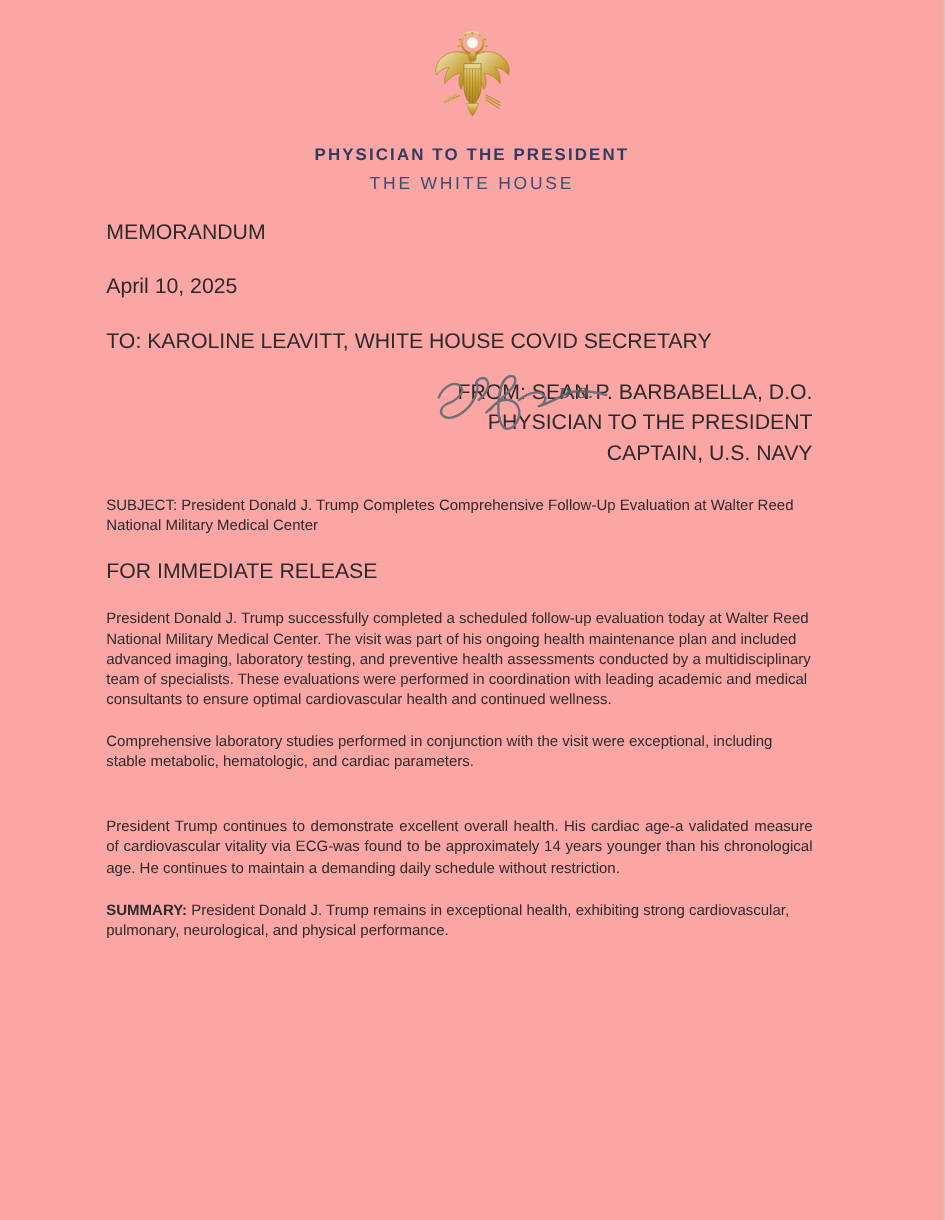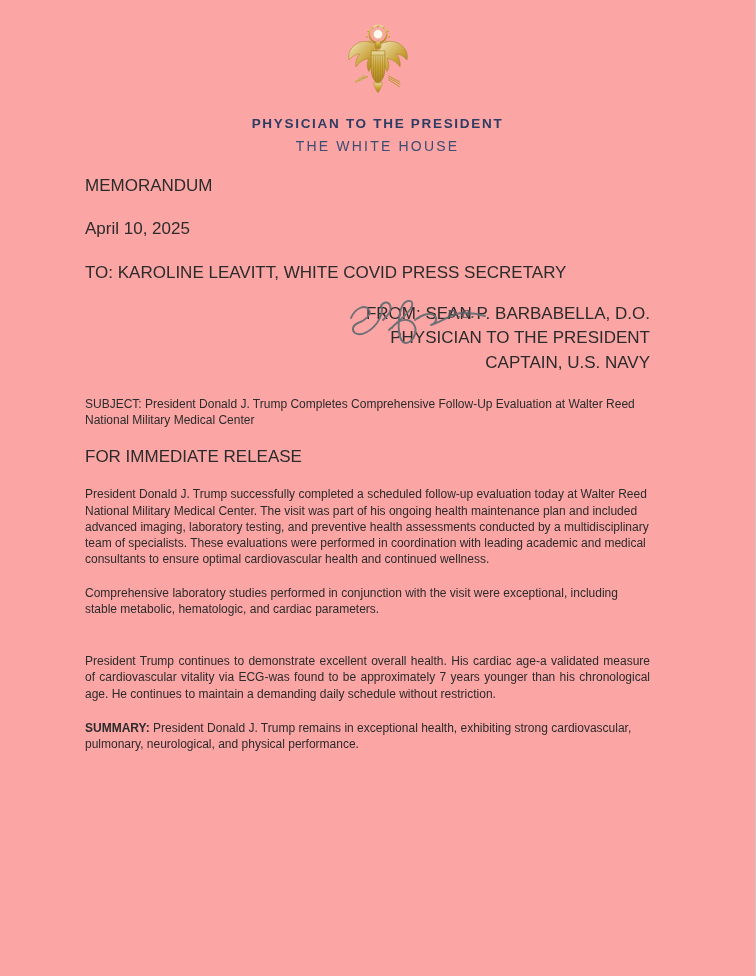--- a/index.html
+++ b/index.html
@@ -175,21 +175,21 @@
   </div>
 
   <div class="sheet">
 
     <div class="line">MEMORANDUM</div>
     <div class="gap-lg"></div>
 
     <div class="line">April 10, 2025</div>
     <div class="gap-lg"></div>
 
-    <div class="line">TO: KAROLINE LEAVITT, WHITE COVID PRESS SECRETARY</div>
+    <div class="line">TO: KAROLINE LEAVITT, WHITE HOUSE COVID SECRETARY</div>
     <div class="gap-md"></div>
 
     <div class="from-block">
       <div class="line">FROM: SEAN P. BARBABELLA, D.O.</div>
       <div class="line">PHYSICIAN TO THE PRESIDENT</div>
       <div class="line">CAPTAIN, U.S. NAVY</div>
 
       <svg class="signature" viewBox="0 0 200 58" aria-hidden="true">
         <g fill="none" stroke="#6e7076" stroke-width="1.9" stroke-linecap="round" stroke-linejoin="round">
           <path d="M8 28 C12 18 22 14 26 20 C29 25 21 31 15 33 C10 35 8 40 12 43 C18 47 28 41 34 33 C39 26 40 19 38 16"></path>
@@ -210,19 +210,19 @@
 
     <div class="gap-md"></div>
     <p class="para">President Donald J. Trump successfully completed a scheduled follow-up evaluation today at Walter Reed National Military Medical Center. The visit was part of his ongoing health maintenance plan and included advanced imaging, laboratory testing, and preventive health assessments conducted by a multidisciplinary team of specialists. These evaluations were performed in coordination with leading academic and medical consultants to ensure optimal cardiovascular health and continued wellness.</p>
 
     <div class="gap-md"></div>
     <p class="para">Comprehensive laboratory studies performed in conjunction with the visit were exceptional, including stable metabolic, hematologic, and cardiac parameters.</p>
 
     <div class="gap-md"></div>
 
     <div class="gap-md"></div>
-    <p class="para justify">President Trump continues to demonstrate excellent overall health. His cardiac age-a validated measure of cardiovascular vitality via ECG-was found to be approximately 7 years younger than his chronological age. He continues to maintain a demanding daily schedule without restriction.</p>
+    <p class="para justify">President Trump continues to demonstrate excellent overall health. His cardiac age-a validated measure of cardiovascular vitality via ECG-was found to be approximately 14 years younger than his chronological age. He continues to maintain a demanding daily schedule without restriction.</p>
 
     <div class="gap-md"></div>
     <p class="para"><b>SUMMARY:</b><span> President Donald J. Trump remains in exceptional health, exhibiting strong cardiovascular, pulmonary, neurological, and physical performance.</span></p>
 
   </div>
 </div>
 
 </body></html>

